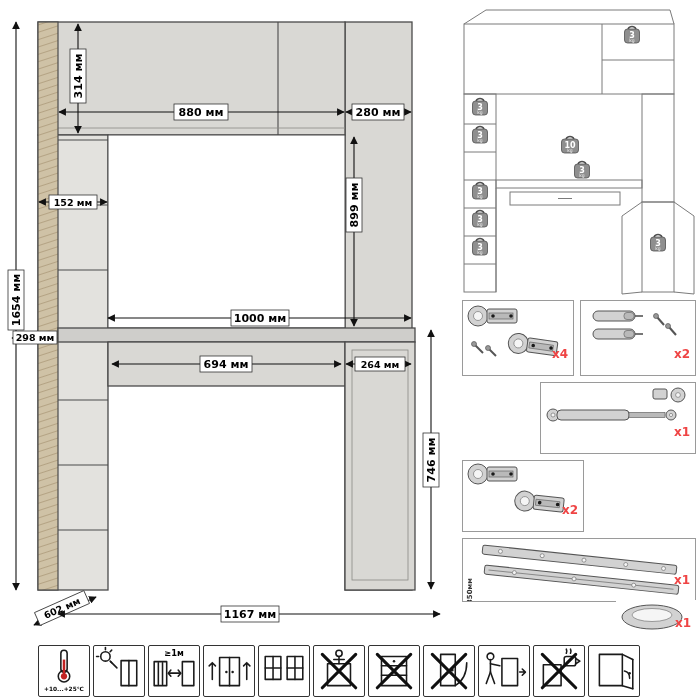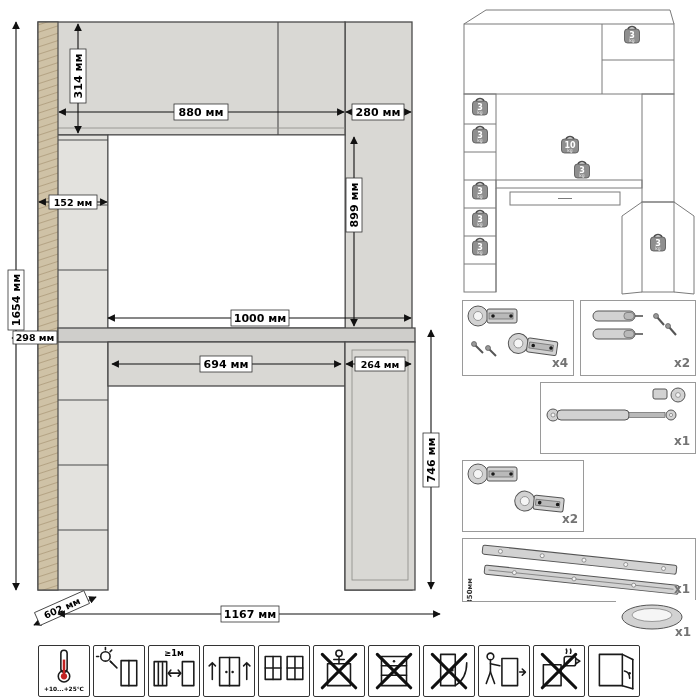--- a/index.html
+++ b/index.html
@@ -18,21 +18,21 @@
   .dts{font:bold 9.5px "DejaVu Sans",sans-serif;fill:#000;text-anchor:middle;}
   
   .sk{stroke:#7b7b7b;stroke-width:1;fill:none;}
   .kbb{fill:#8f8f8f;stroke:#4f4f4f;stroke-width:0.8;}
   .kbh{fill:none;stroke:#4f4f4f;stroke-width:1.6;}
   .kbt{font:bold 8px "DejaVu Sans",sans-serif;fill:#fff;text-anchor:middle;}
   .kbu{font:4.5px "DejaVu Sans",sans-serif;fill:#f0f0f0;text-anchor:middle;}
   
   .hw{position:absolute;border:1px solid #9a9a9a;background:#fff;box-sizing:border-box;}
   .hw.noborder{border:none;}
-  .qty{position:absolute;right:5px;bottom:5px;font:bold 12px "DejaVu Sans",sans-serif;color:#737373;}
+  .qty{position:absolute;right:5px;bottom:14px;font:bold 12px "DejaVu Sans",sans-serif;color:#ef4444;}
   .metal{fill:#d2d2d2;stroke:#555;stroke-width:1;}
   .metal2{fill:#b9b9b9;stroke:#666;stroke-width:0.7;}
   .hole{fill:#f5f5f5;stroke:#777;stroke-width:0.7;}
   .slidetext{font:bold 7px "DejaVu Sans",sans-serif;fill:#333;text-anchor:middle;}
   
   #care-strip{position:absolute;left:38px;top:645px;display:flex;gap:3px;}
   .care{width:52px;height:52px;border:1.6px solid #333;border-radius:2px;background:#fff;
         box-sizing:border-box;position:relative;}
   .care svg{margin:0 auto;}
   .ic{stroke:#1a1a1a;stroke-width:1.5;fill:none;stroke-linecap:round;stroke-linejoin:round;}

